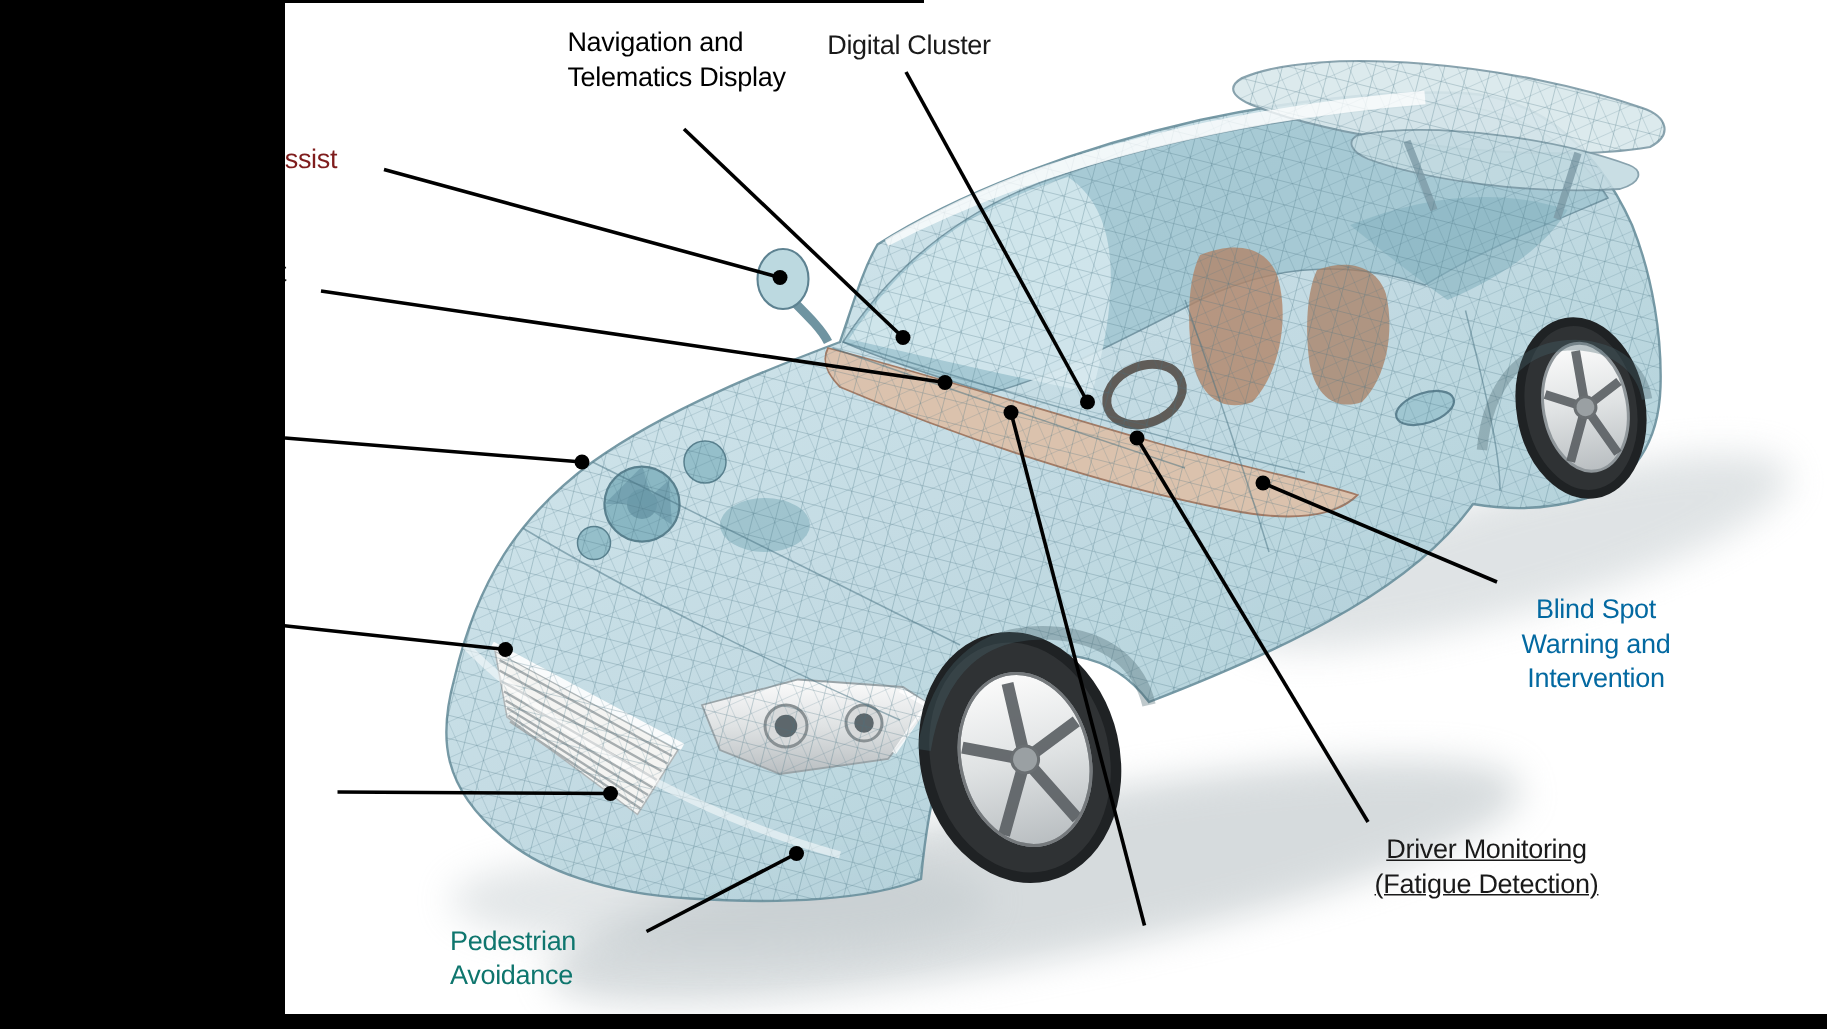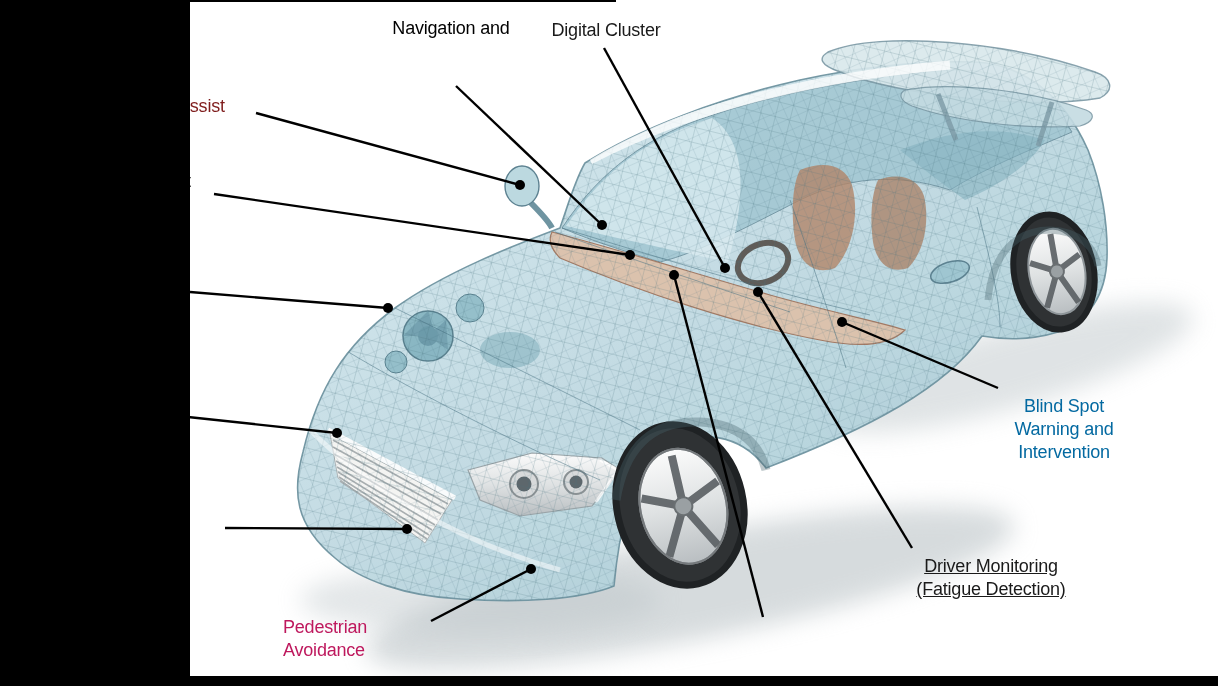--- a/index.html
+++ b/index.html
@@ -184,40 +184,41 @@
       <line x1="912" y1="548" x2="758" y2="292" stroke="#000000" stroke-width="2.4"></line>
       <circle cx="758" cy="292" r="5" fill="#000000"></circle>
       <line x1="998" y1="388" x2="842" y2="322" stroke="#000000" stroke-width="2.4"></line>
       <circle cx="842" cy="322" r="5" fill="#000000"></circle>
       <line x1="431" y1="621" x2="531" y2="569" stroke="#000000" stroke-width="2.4"></line>
       <circle cx="531" cy="569" r="5" fill="#000000"></circle>
     </svg>
 
   <div class="label" style="top: 17px; left: 433px; color: #000000; transform: translateX(-50%);  margin-left: 18px;">
     <span class="lline">Navigation and</span>
+    <span class="lline">Telematics Display</span>
   </div>
   <div class="label" style="top: 19px; left: 606px; color: rgb(26, 26, 26); transform: translateX(-50%); text-align: right;">
     <span class="lline">Digital Cluster</span>
   </div>
   <div class="label" style="top: 95px; left: 178px; color: #7f1d1d;">
     <span class="lline">Assist</span>
   </div>
   <div class="label" style="top: 170px; left: 186px; color: rgb(26, 26, 26);">
     <span class="lline">t</span>
   </div>
   <div class="label" style="top: 395px; left: 1064px; color: #0369a1; transform: translateX(-50%); text-align: center;">
     <span class="lline">Blind Spot</span>
     <span class="lline">Warning and</span>
     <span class="lline">Intervention</span>
   </div>
   <div class="label" style="top: 555px; left: 991px; color: rgb(26, 26, 26); transform: translateX(-50%); text-align: center; text-decoration: underline;">
     <span class="lline">Driver Monitoring</span>
     <span class="lline">(Fatigue Detection)</span>
   </div>
-  <div class="label" style="top: 616px; left: 283px; color: #be185d;">
+  <div class="label" style="top: 616px; left: 300px; color: #0f766e;">
     <span class="lline">Pedestrian</span>
     <span class="lline">Avoidance</span>
   </div>
 
   <div class="bar" id="bar-left"></div>
   <div class="bar" id="bar-bottom"></div>
   <div class="bar" id="bar-topsliver"></div>
 
 </div>
 

